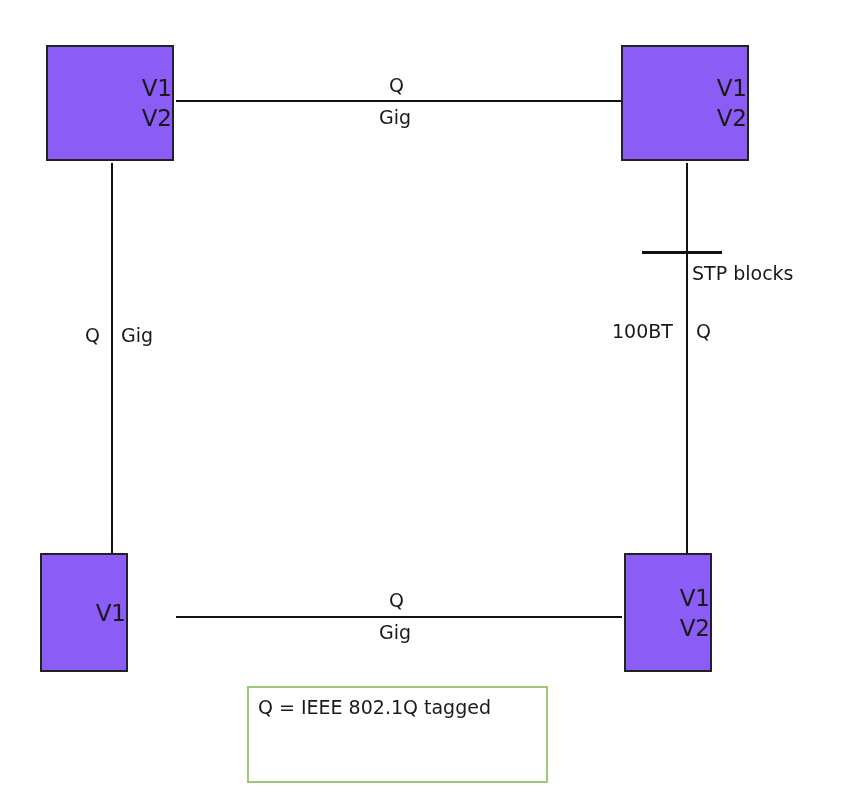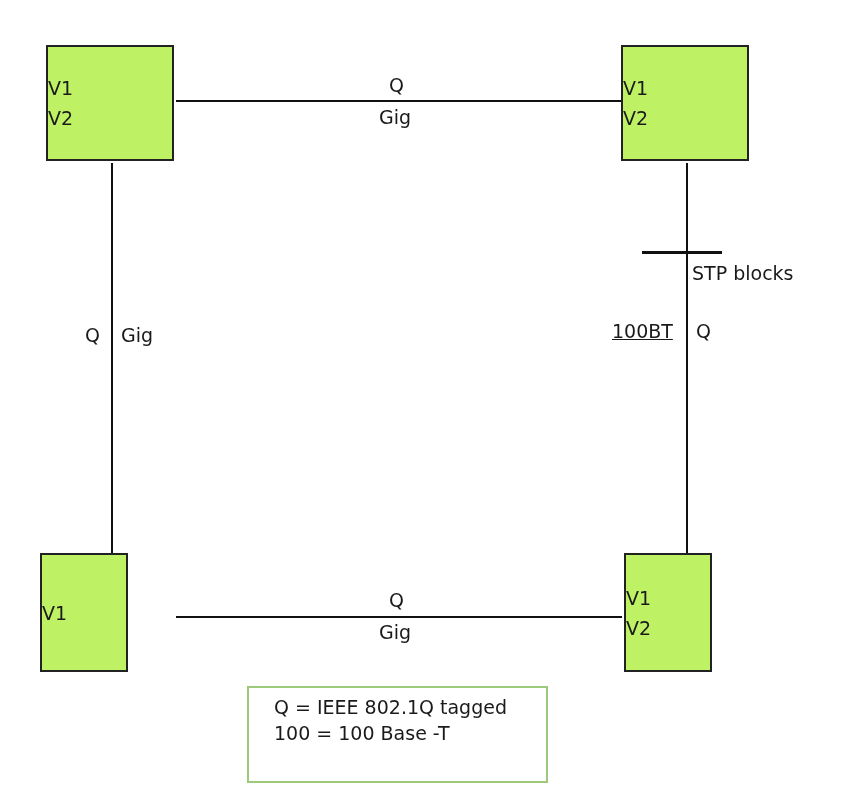--- a/index.html
+++ b/index.html
@@ -1,25 +1,25 @@
 <!DOCTYPE html>
 <html><head>
 <meta charset="utf-8">
 <style>
   html, body { margin: 0; padding: 0; background: #ffffff; }
   body { width: 864px; height: 796px; position: relative; overflow: hidden;
          font-family: "DejaVu Sans", sans-serif; color: #1a1a1a; }
-  .switch { position: absolute; width: 128px; height: 116px; background: #bef264;
+  .switch { position: absolute; width: 128px; height: 116px; background: #8b5cf6;
             border: 2px solid #222; box-sizing: border-box;
-            display: flex; flex-direction: column; align-items: flex-start; justify-content: center;
-            font-size: 19px; line-height: 30px; }
+            display: flex; flex-direction: column; align-items: flex-end; justify-content: center;
+            font-size: 23px; line-height: 30px; }
   .line { position: absolute; background: #111; }
   .lbl { position: absolute; font-size: 19px; white-space: nowrap; }
   .legend { position: absolute; left: 247px; top: 686px; width: 301px; height: 97px;
-            border: 2px solid #9cc97a; box-sizing: border-box; padding: 6px 0 0 25px;
+            border: 2px solid #9cc97a; box-sizing: border-box; padding: 6px 0 0 9px;
             font-size: 19px; line-height: 26px; }
 </style>
 </head>
 <body>
 
 <div class="line" style="left:176px; top:100px; width:446px; height:2px;"></div>
 <div class="line" style="left:176px; top:616px; width:446px; height:2px;"></div>
 <div class="line" style="left:111px; top:163px; width:2px; height:392px;"></div>
 <div class="line" style="left:686px; top:163px; width:2px; height:392px;"></div>
 <div class="line" style="left:642px; top:251px; width:80px; height:3px;"></div>
@@ -39,20 +39,19 @@
   <span>V1</span>
   <span>V2</span>
 </div>
 
 <span class="lbl" style="left:389px; top:74px;">Q</span>
 <span class="lbl" style="left:379px; top:106px;">Gig</span>
 <span class="lbl" style="left:389px; top:589px;">Q</span>
 <span class="lbl" style="left:379px; top:621px;">Gig</span>
 <span class="lbl" style="left:85px; top:324px;">Q</span>
 <span class="lbl" style="left:121px; top:324px;">Gig</span>
-<span class="lbl" style="left:612px; top:320px;text-decoration:underline;">100BT</span>
+<span class="lbl" style="left:612px; top:320px;">100BT</span>
 <span class="lbl" style="left:696px; top:320px;">Q</span>
 <span class="lbl" style="left:692px; top:262px;">STP blocks</span>
 
 <div class="legend">
   <div>Q = IEEE 802.1Q tagged</div>
-  <div>100 = 100 Base -T</div>
 </div>
 
 </body></html>

